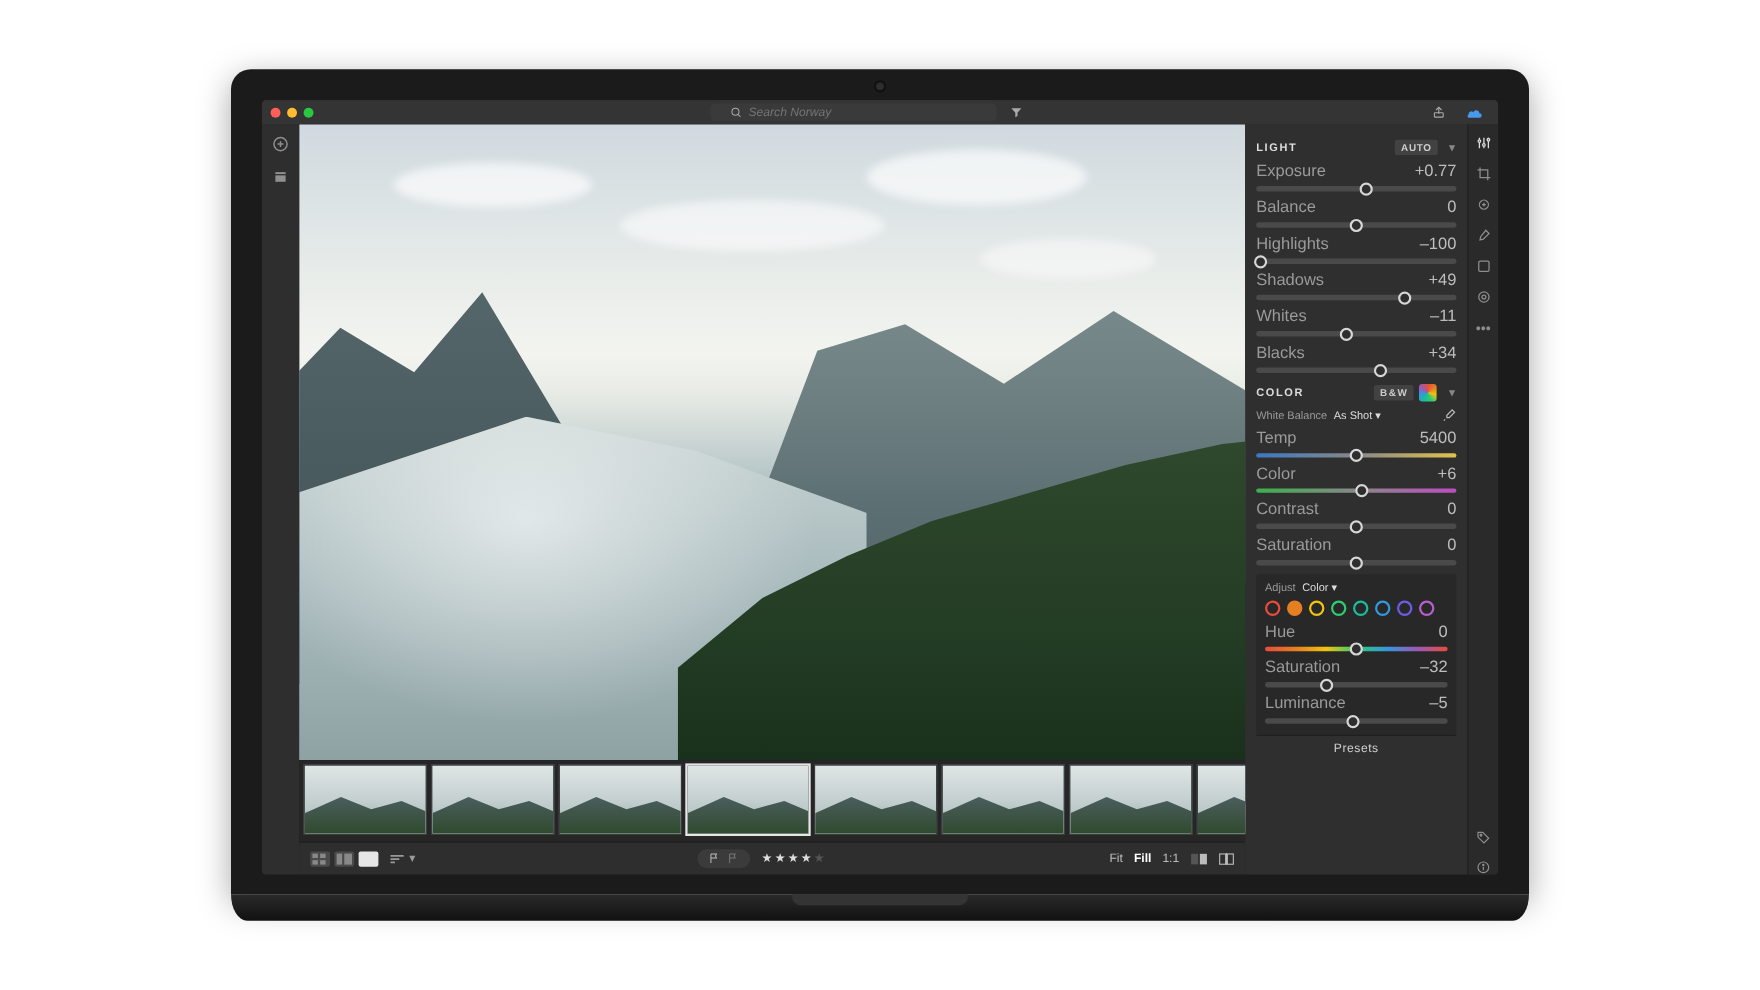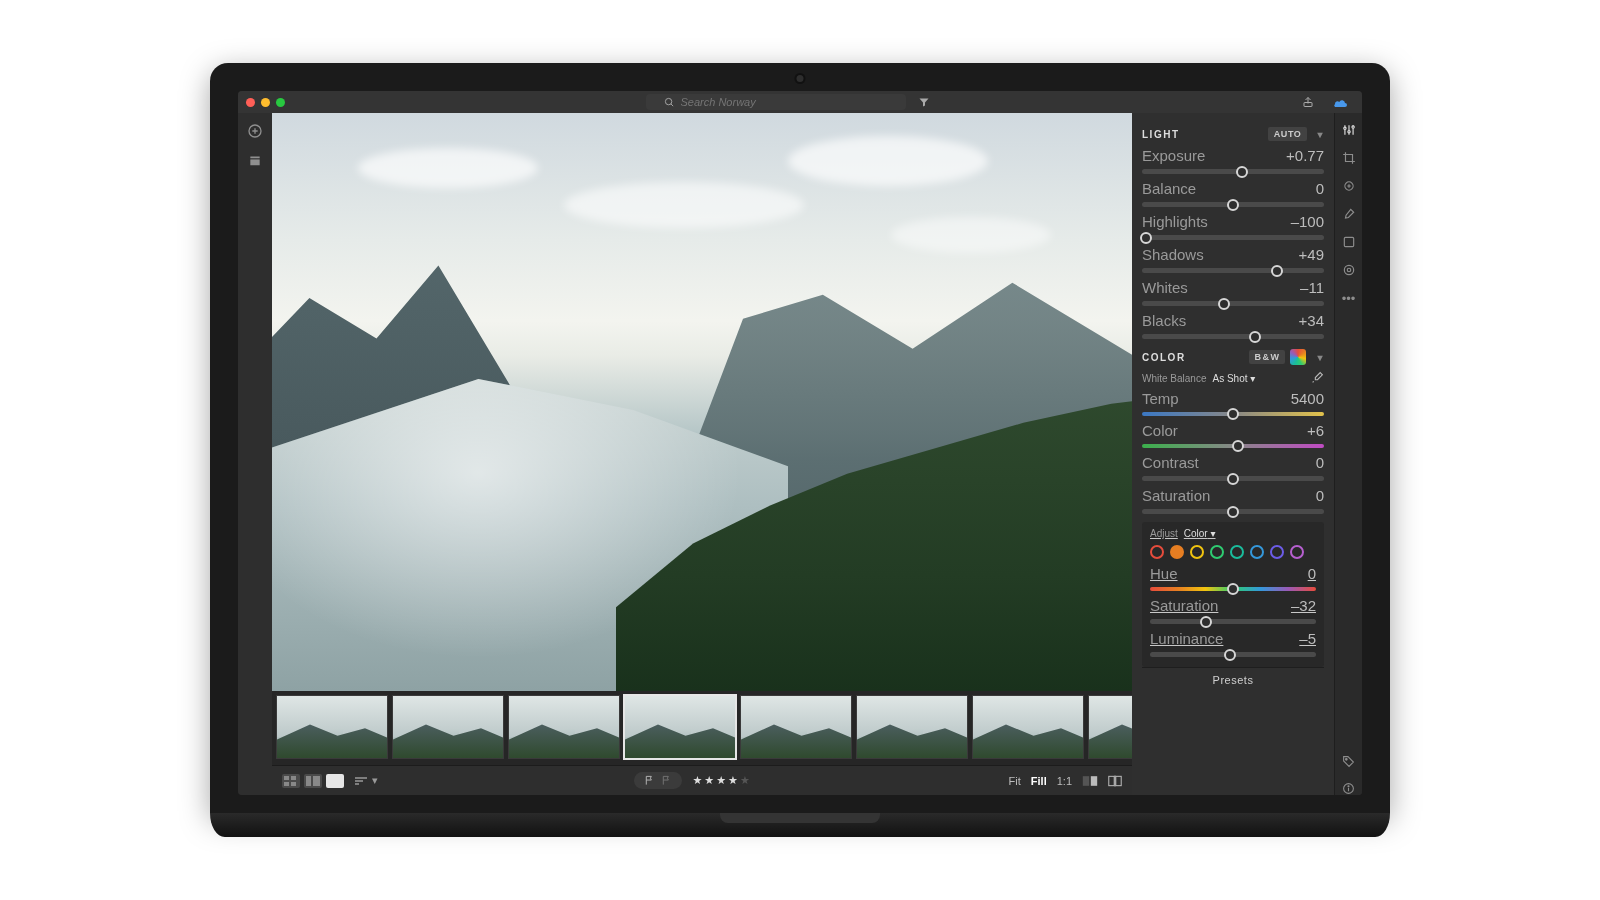--- a/index.html
+++ b/index.html
@@ -207,21 +207,21 @@
     position:absolute; top:50%; transform:translate(-50%,-50%);
     width:12px; height:12px; border-radius:50%;
     background:#2e2e2e; border:2px solid #d6d6d6; cursor:pointer;
   }
 
   .wb-row { display:flex; align-items:flex-end; gap:6px; margin:6px 0; color:#9a9a9a; font-size:10px; }
   .wb-row .picker { margin-left:auto; color:#bbb; cursor:pointer; font-size:13px; }
   .wb-sel { color:#ddd; cursor:pointer; }
 
   .adjust-box {
-    background:#282828; border-radius:3px; padding:6px 8px 4px 8px; margin-top:8px;text-decoration:underline;
+    background:#282828; border-radius:3px; padding:6px 8px 4px 8px; margin-top:8px;
   }
   .adjust-box .hdr { display:flex; align-items:center; gap:6px; color:#9a9a9a; font-size:10px; margin-bottom:6px;}
   .adjust-box .sel { color:#ddd; cursor:pointer; }
   .swatches { display:flex; gap:6px; margin-bottom:6px; }
   .sw { width:14px;height:14px;border-radius:50%;border:2px solid; cursor:pointer; background:transparent; }
   .sw.fill { background: currentColor; }
 
   .presets {
     border-top:1px solid #1e1e1e; text-align:center; padding:6px 0; color:#cfcfcf;
     letter-spacing:.5px; font-size:11px; cursor:pointer;

